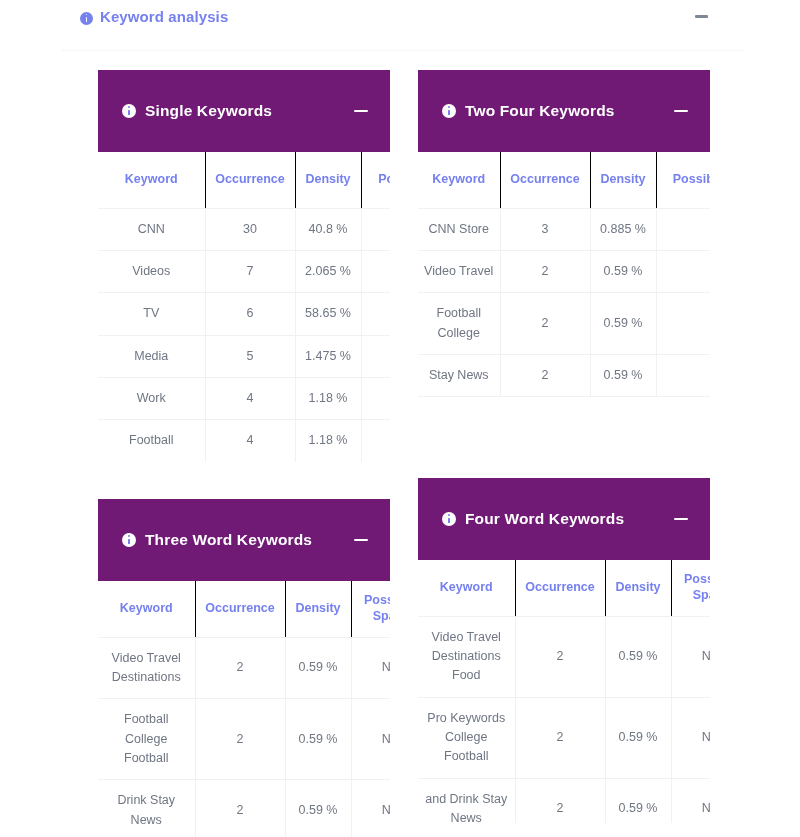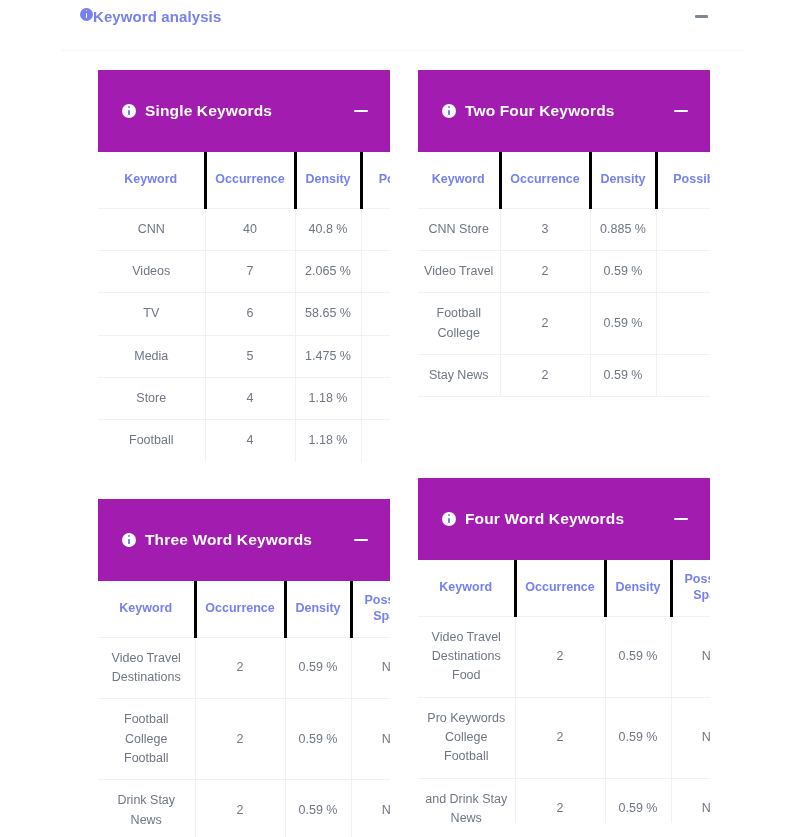--- a/index.html
+++ b/index.html
@@ -12,21 +12,21 @@
   }
   .page { position: relative; width: 800px; height: 837px; background: #fff; }
 
   
   .panel-header {
     position: absolute;
     left: 80px; top: 4px;
     width: 648px; height: 24px;
     display: flex; align-items: center; justify-content: space-between;
   }
-  .panel-title-wrap { display: flex; align-items: flex-start; }
+  .panel-title-wrap { display: flex; align-items: flex-end; gap: 7px; }
   .panel-title {
     color: #7681f0;
     font-size: 15px;
     font-weight: bold;
     letter-spacing: .1px;
     white-space: nowrap;
   }
   .info-icon-purple {
     display: inline-block;
     width: 13px; height: 13px;
@@ -63,21 +63,21 @@
   
   .cards { position: absolute; left: 0; top: 0; width: 800px; height: 837px; }
 
   .card {
     position: absolute;
     background: #ffffff;
     overflow: hidden;
   }
   .card-head {
     height: 82px;
-    background: #a21caf;
+    background: #701a75;
     display: flex;
     align-items: center;
     padding: 0 22px 0 24px;
     justify-content: space-between;
   }
   .card-head-left { display: flex; align-items: center; gap: 9px; }
   .card-head-title {
     color: #ffffff;
     font-size: 15.5px;
     font-weight: bold;
@@ -122,21 +122,21 @@
     background: #fff;
   }
   table.kw th {
     color: #7681f0;
     font-size: 12.5px;
     font-weight: bold;
     text-align: center;
     vertical-align: middle;
     padding: 10px 6px;
     border-bottom: 1px solid #f0f1f5;
-    border-right: 3px solid #000000;
+    border-right: 1px solid #000000;
     height: 56px;
     line-height: 1.25;
   }
   table.kw td {
     color: #6f7683;
     font-size: 12.5px;
     text-align: center;
     vertical-align: middle;
     padding: 11px 6px;
     border-bottom: 1px solid #f0f1f5;
@@ -192,21 +192,21 @@
             <tr>
               <th style="width:107px">Keyword</th>
               <th style="width:90px">Occurrence</th>
               <th style="width:66px">Density</th>
               <th style="width:123px">Possible Spam</th>
             </tr>
           </thead>
           <tbody>
             <tr>
               <td>CNN</td>
-              <td>40</td>
+              <td>30</td>
               <td>40.8 %</td>
               <td></td>
             </tr>
             <tr>
               <td>Videos</td>
               <td>7</td>
               <td>2.065 %</td>
               <td></td>
             </tr>
             <tr>
@@ -215,21 +215,21 @@
               <td>58.65 %</td>
               <td></td>
             </tr>
             <tr>
               <td>Media</td>
               <td>5</td>
               <td>1.475 %</td>
               <td></td>
             </tr>
             <tr>
-              <td>Store</td>
+              <td>Work</td>
               <td>4</td>
               <td>1.18 %</td>
               <td></td>
             </tr>
             <tr>
               <td>Football</td>
               <td>4</td>
               <td>1.18 %</td>
               <td></td>
             </tr>

